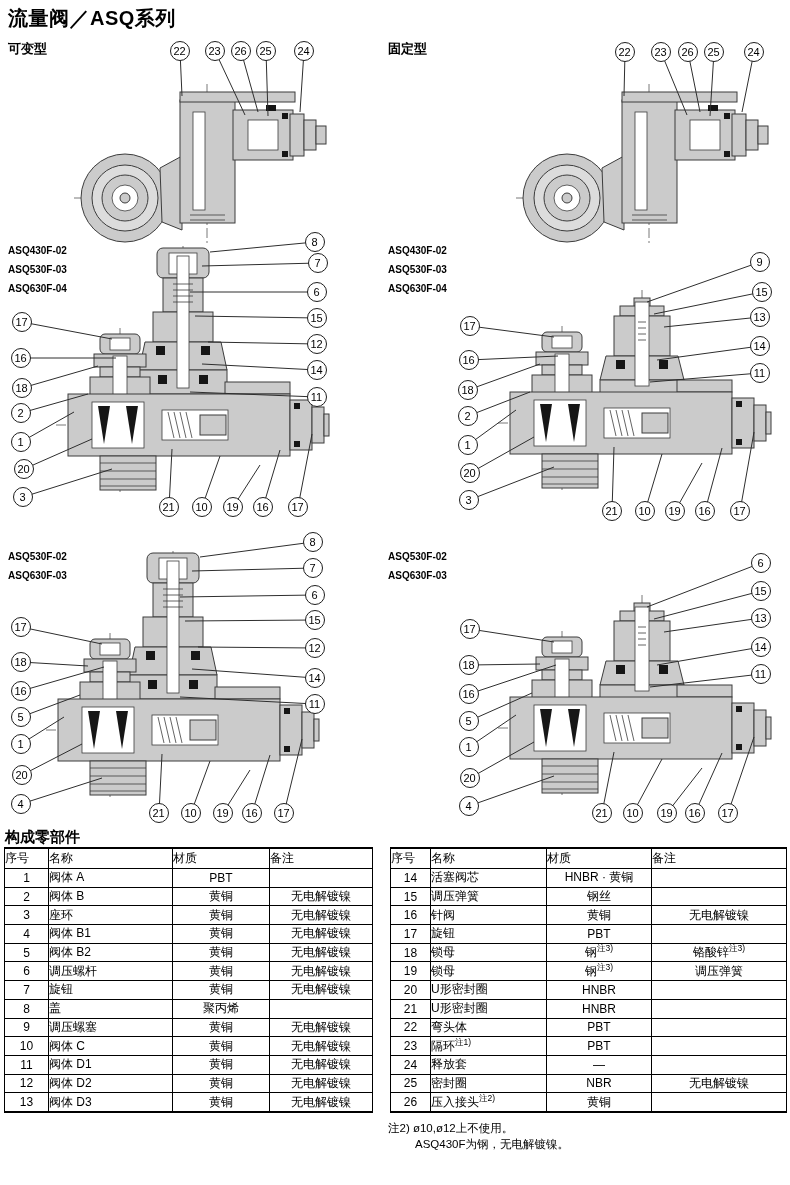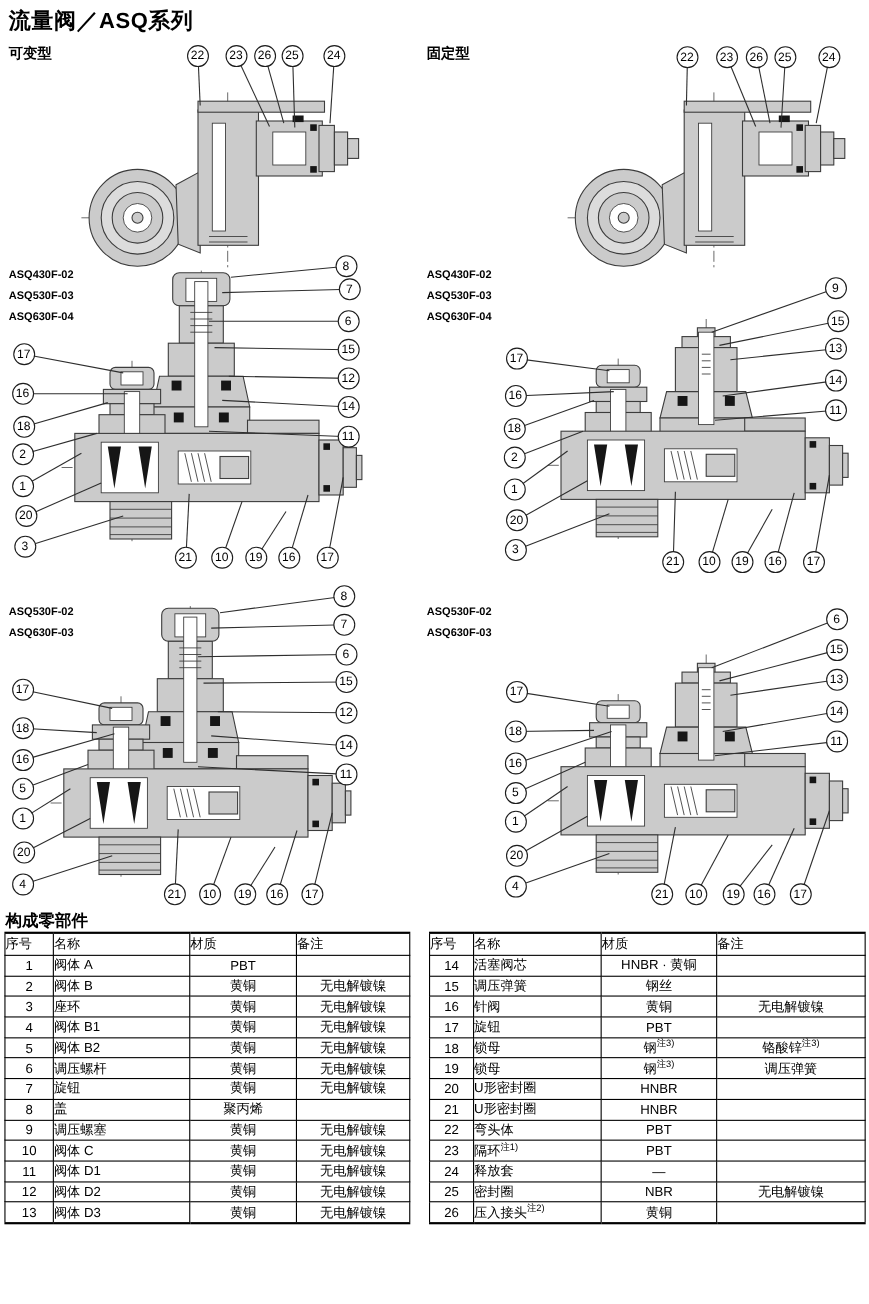--- a/index.html
+++ b/index.html
@@ -566,13 +566,15 @@
       <tr>
         <td class="c">26</td>
         <td class="l">压入接头<sup>注2)</sup></td>
         <td class="c">黄铜</td>
         <td class="c"></td>
       </tr>
     </tbody>
   </table>
 
 <div class="abs notes">
+  <div>注2) ø10,ø12上不使用。</div>
+  <div class="indent">ASQ430F为钢，无电解镀镍。</div>
 </div>
 
 </body></html>

